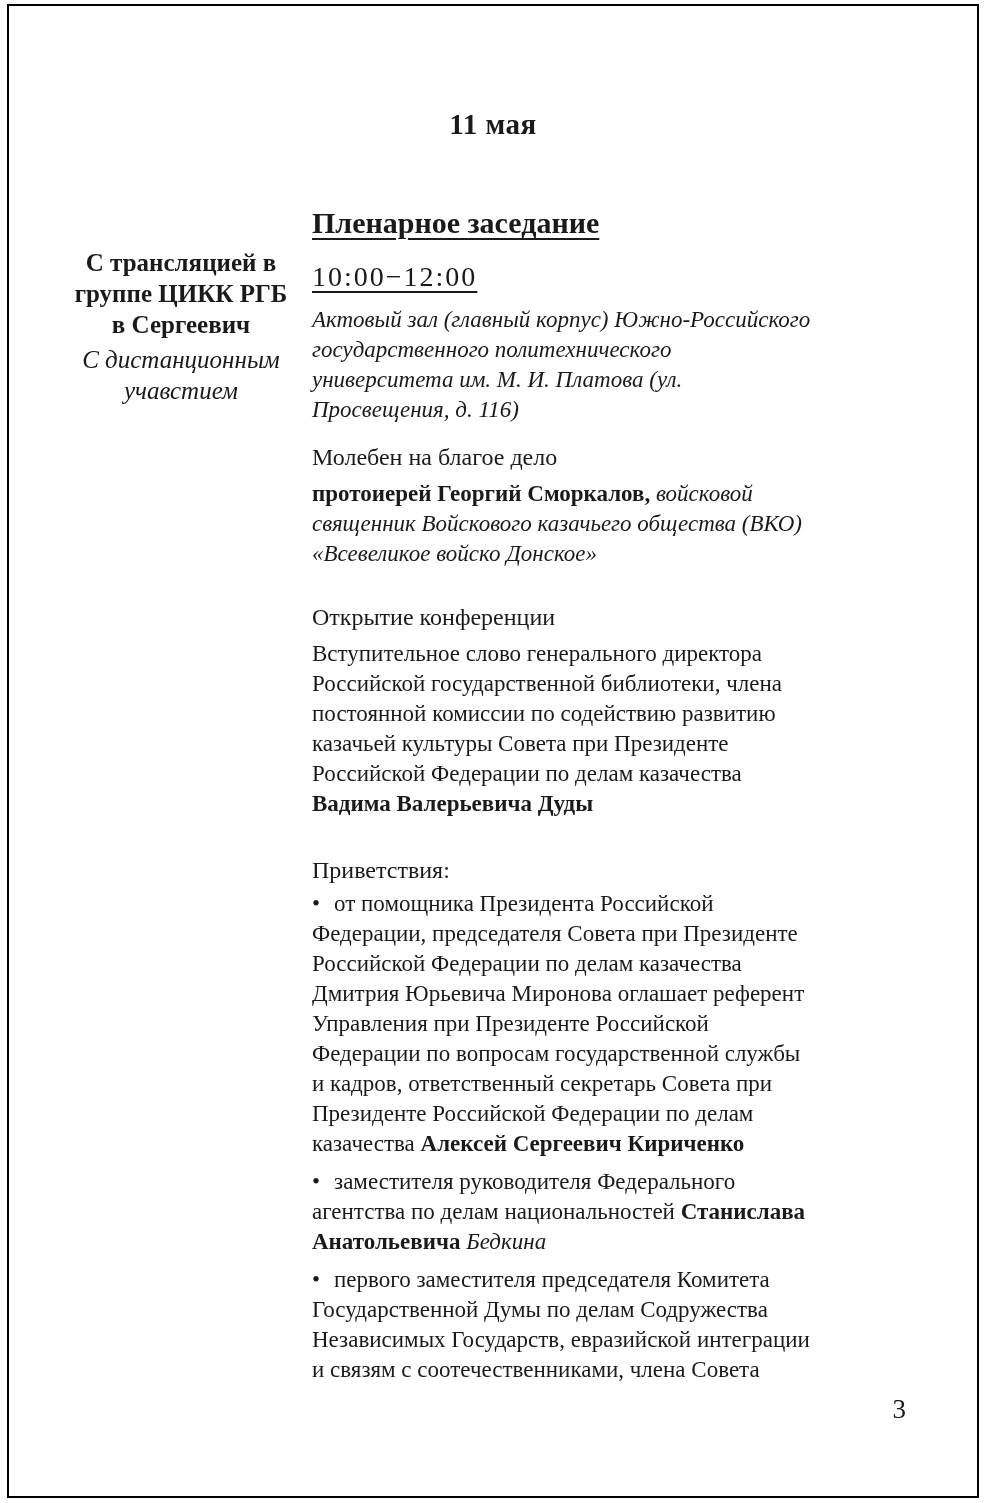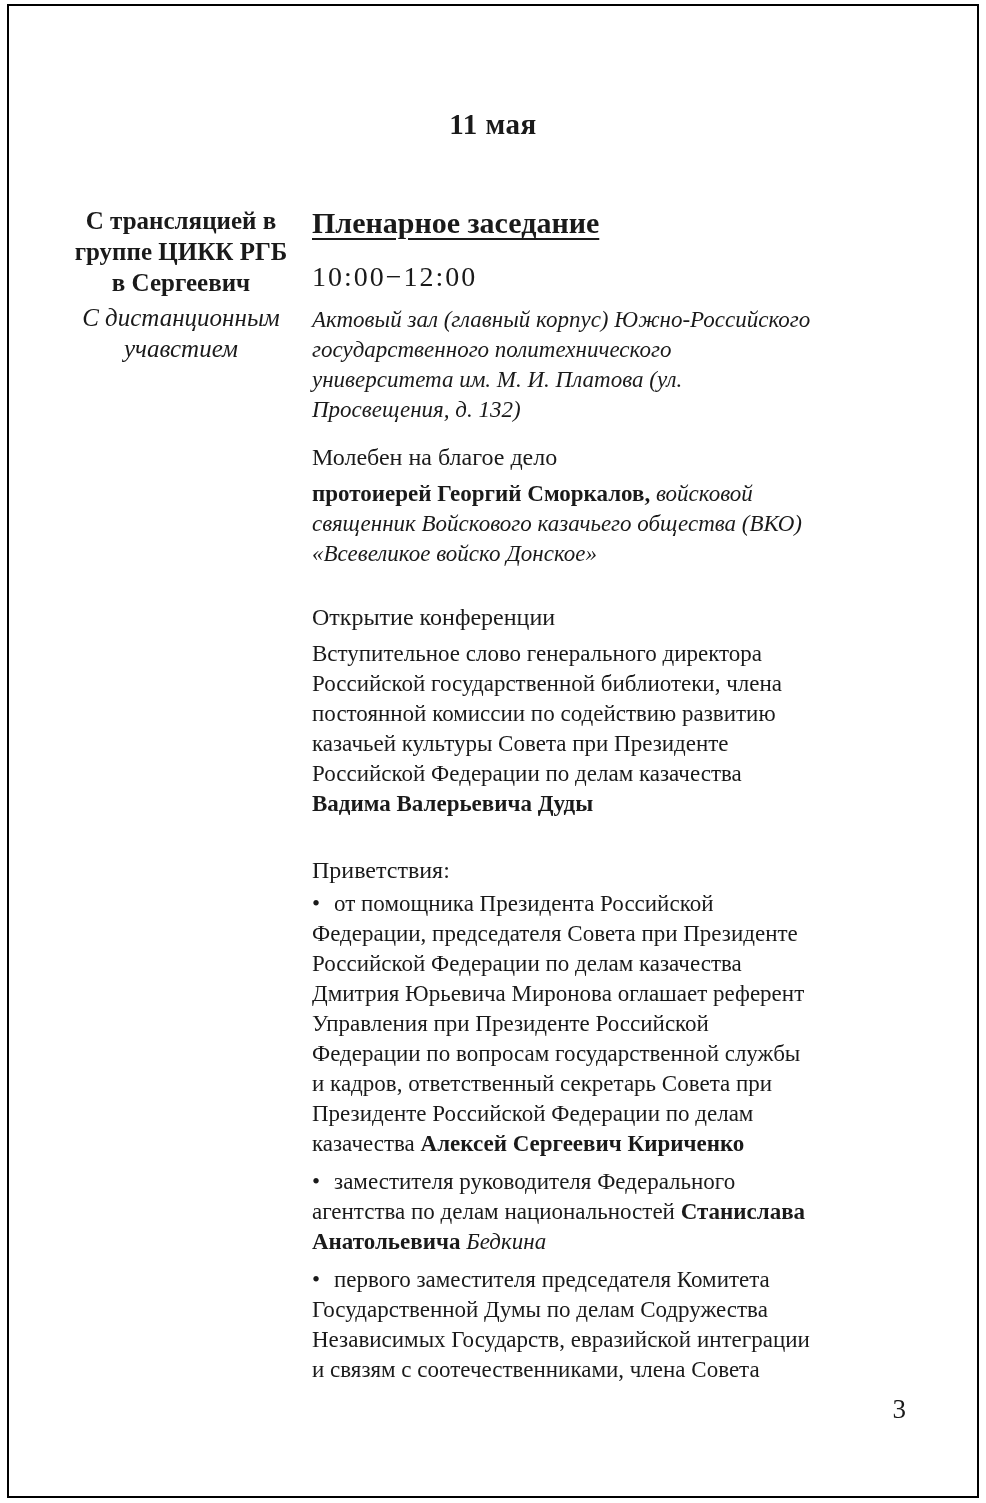--- a/index.html
+++ b/index.html
@@ -36,21 +36,21 @@
     display: flex;
     align-items: flex-start;
   }
   .sidebar {
     width: 238px;
     flex: 0 0 238px;
     text-align: center;
     font-size: 25px;
     line-height: 31px;
   }
-  .side-bold { font-weight: bold; }
+  .side-bold { font-weight: bold; margin-top: 42px; }
   .side-italic { font-style: italic; margin-top: 4px; }
   .main {
     margin-left: 12px;
     width: 500px;
     flex: 0 0 500px;
     font-size: 23px;
     line-height: 30px;
   }
   .session-title {
     margin: 0 0 20px 0;
@@ -59,20 +59,21 @@
     line-height: 36px;
     text-decoration: underline;
     text-decoration-thickness: 2px;
     text-underline-offset: 5px;
   }
   .time {
     margin: 8px 0 12px 0;
     font-size: 28px;
     line-height: 32px;
     letter-spacing: 2px;
+    text-decoration: underline;
     text-decoration-thickness: 2px;
     text-underline-offset: 5px;
   }
   .venue {
     margin: 0 0 17px 0;
     font-style: italic;
   }
   .subhead {
     margin: 0 0 7px 0;
     font-size: 24px;
@@ -116,21 +117,21 @@
         <div>учавстием</div>
       </div>
     </aside>
 
     <main class="main">
 
       <h2 class="session-title">Пленарное заседание</h2>
 
       <div class="time">10:00−12:00</div>
 
-      <p class="venue">Актовый зал (главный корпус) Южно-Российского государственного политехнического университета им. М. И. Платова (ул. Просвещения, д. 132)</p>
+      <p class="venue">Актовый зал (главный корпус) Южно-Российского государственного политехнического университета им. М. И. Платова (ул. Просвещения, д. 116)</p>
 
       <h3 class="subhead">Молебен на благое дело</h3>
       <p class="par after-moleben"><span class="bi">протоиерей Георгий Сморкалов, </span><span class="it">войсковой священник Войскового казачьего общества (ВКО) «Всевеликое войско Донское»</span></p>
 
       <h3 class="subhead">Открытие конференции</h3>
       <p class="par after-opening"><span>Вступительное слово генерального директора Российской государственной библиотеки, члена постоянной комиссии по содействию развитию казачьей культуры Совета при Президенте Российской Федерации по делам казачества </span><span class="bi">Вадима Валерьевича Дуды</span></p>
 
       <h3 class="subhead greetings">Приветствия:</h3>
 
       <p class="bullet-item"><span class="bullet">•</span><span>от помощника Президента Российской Федерации, председателя Совета при Президенте Российской Федерации по делам казачества Дмитрия Юрьевича Миронова оглашает референт Управления при Президенте Российской Федерации по вопросам государственной службы и кадров, ответственный секретарь Совета при Президенте Российской Федерации по делам казачества </span><span class="bi">Алексей Сергеевич Кириченко</span><span class="it"></span></p>

